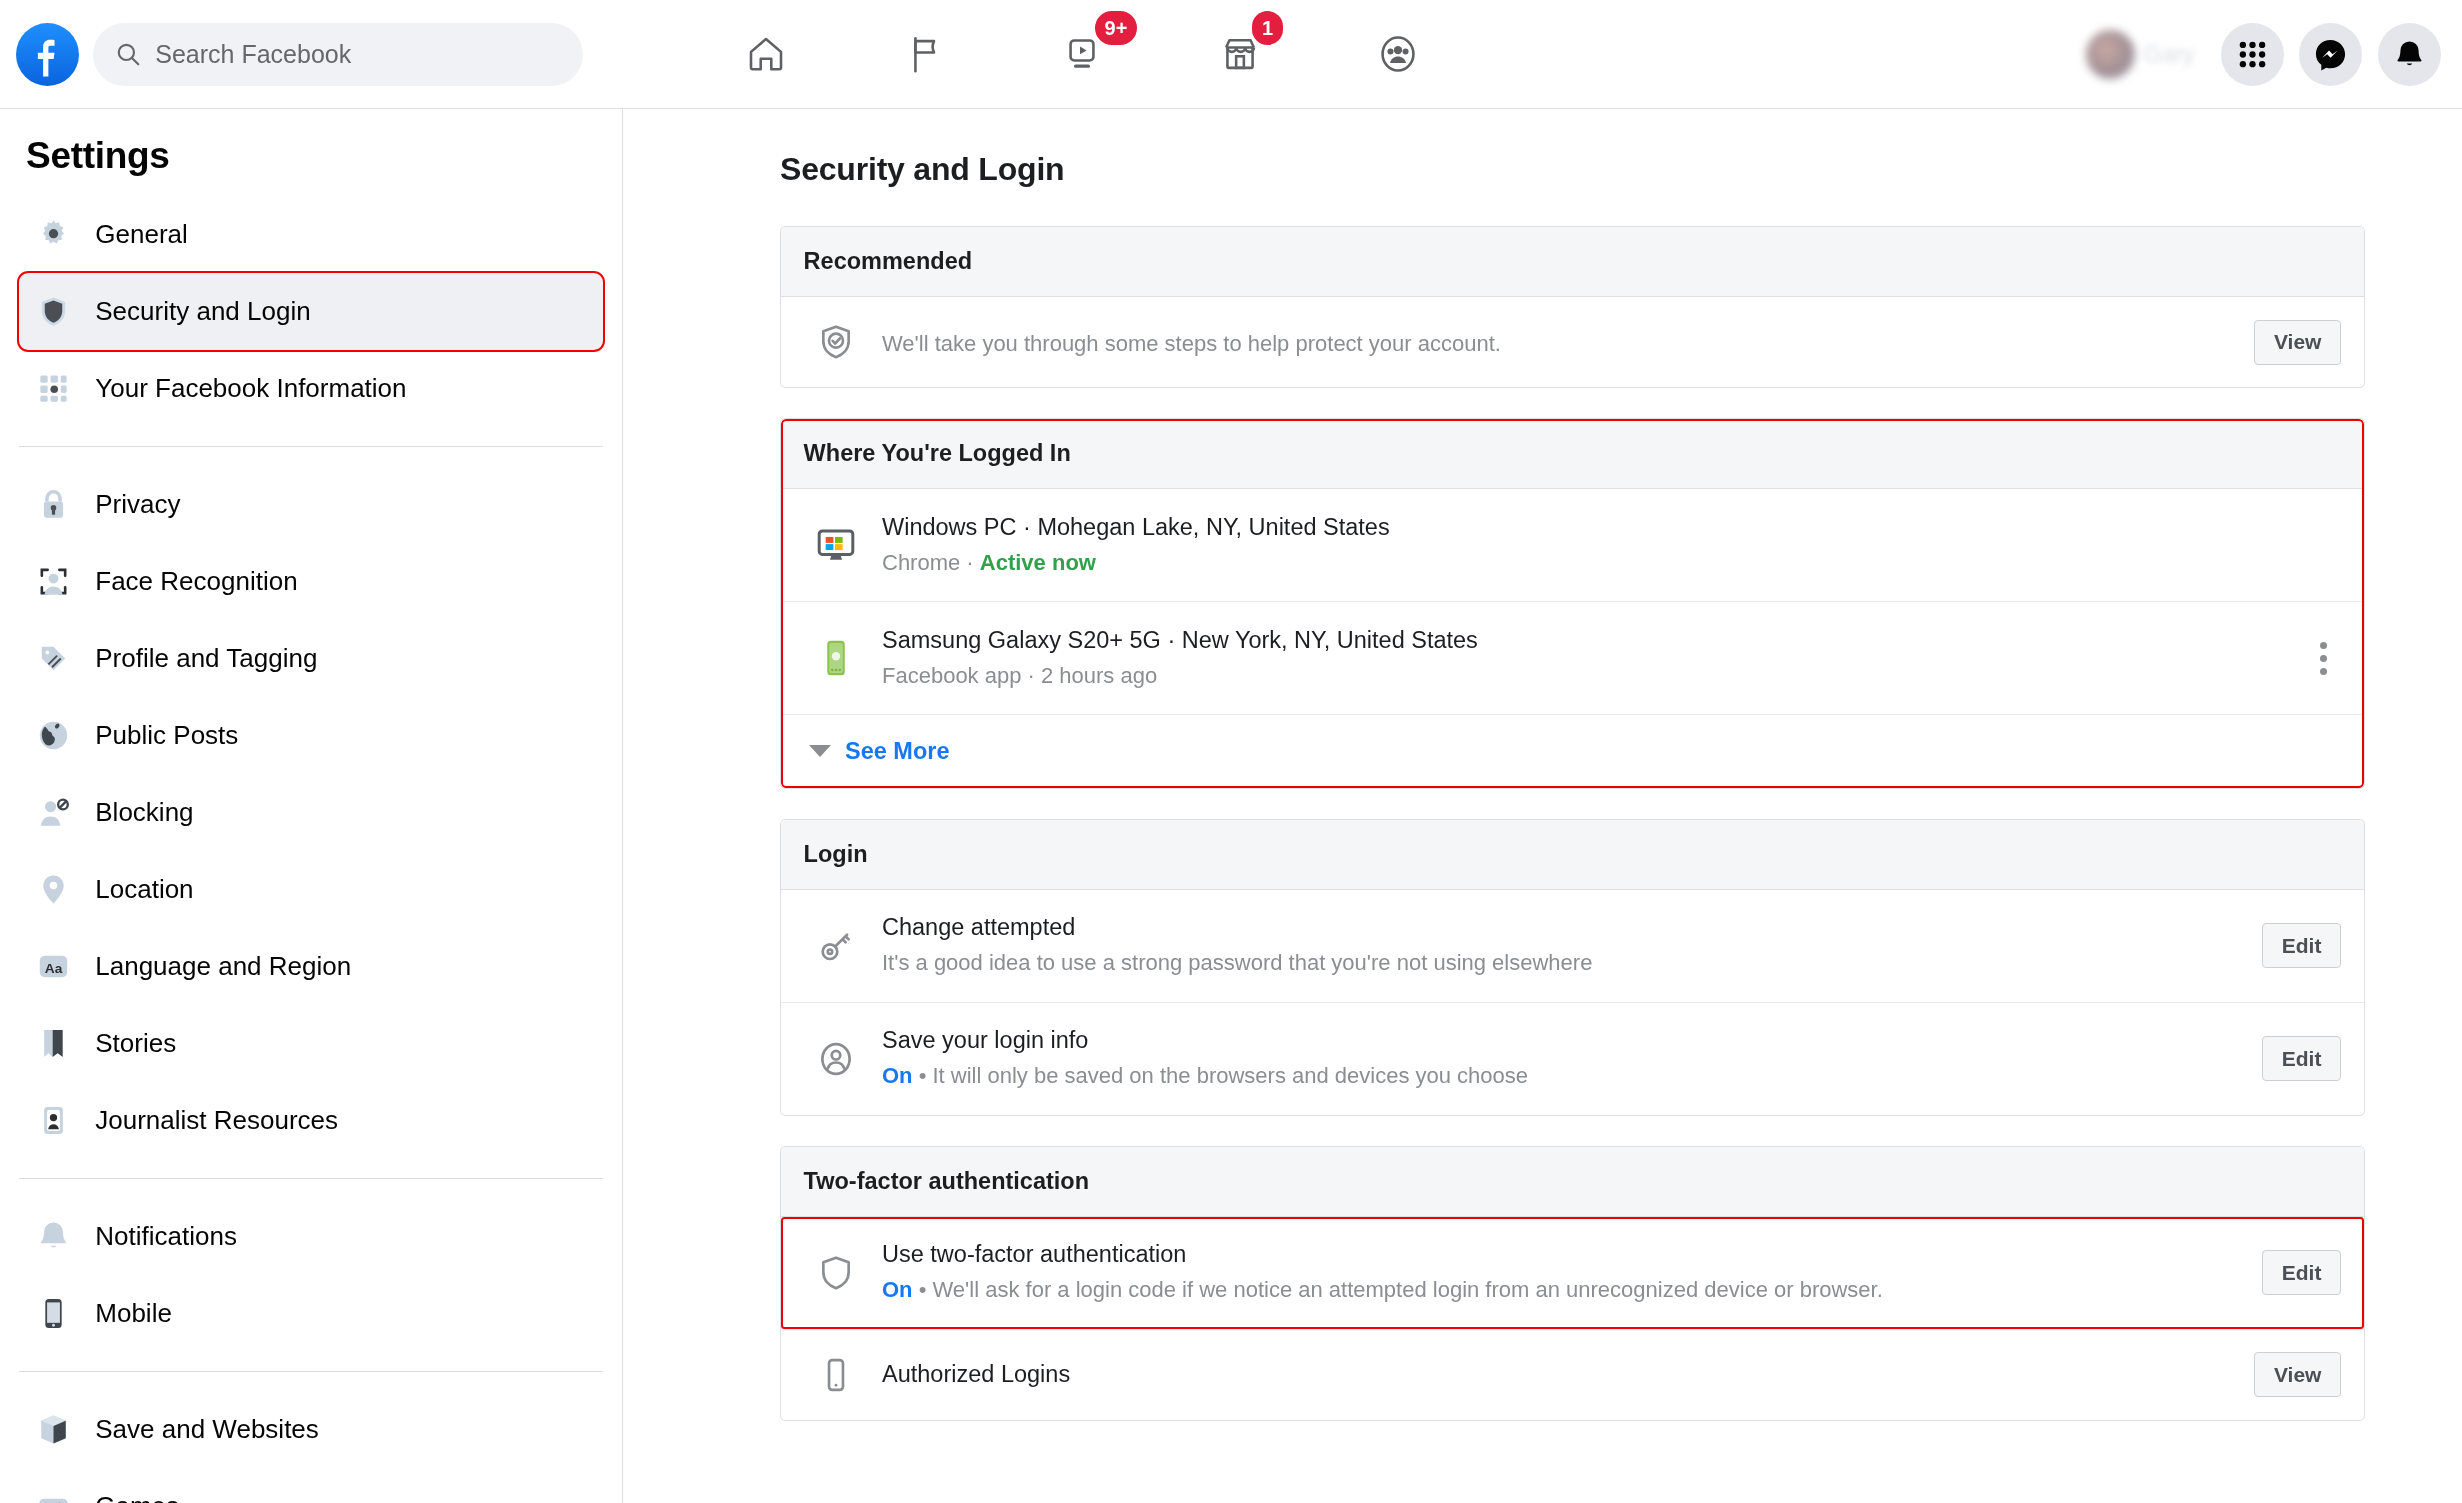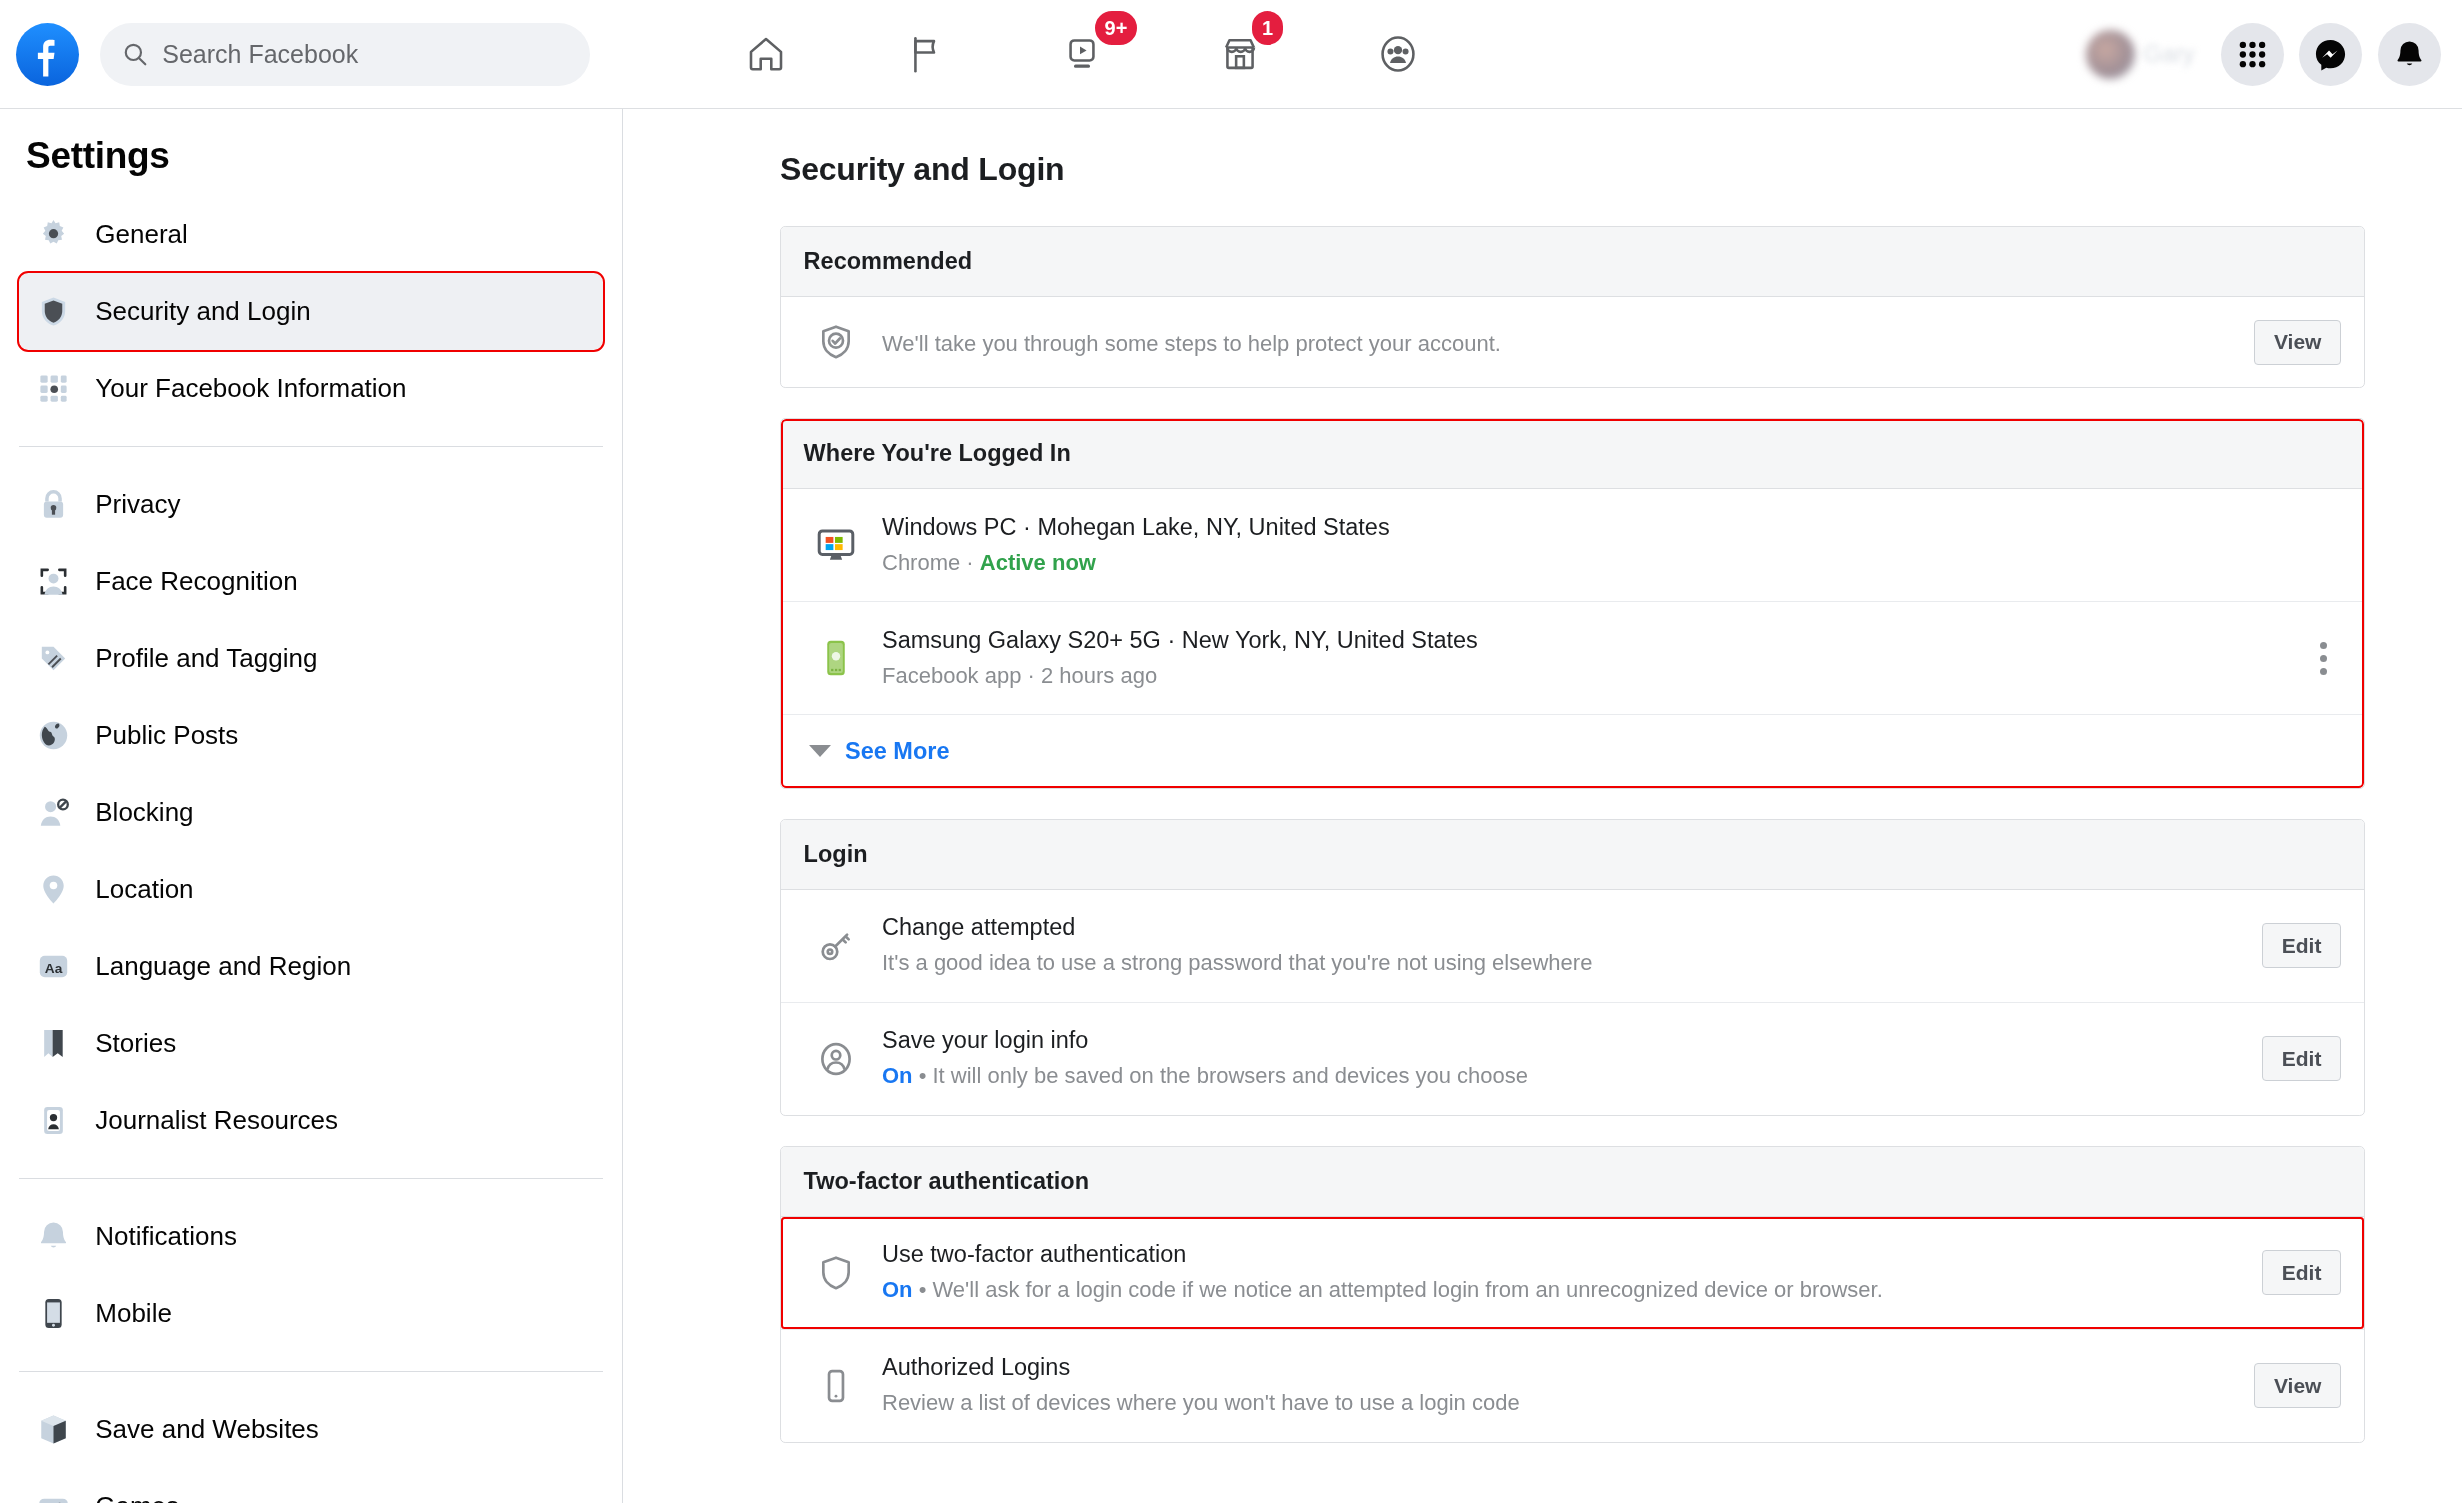--- a/index.html
+++ b/index.html
@@ -17,21 +17,21 @@
     width: 2462px;
     background: #ffffff;
     border-bottom: 0.9px solid #dddfe2;
     display: flex;
     align-items: center;
   }
   .header-left {
     display: flex;
     align-items: center;
     padding-left: 15.7px;
-    gap: 21px;
+    gap: 14px;
     width: 626px;
     flex: 0 0 auto;
   }
   .fb-logo {
     width: 63px; height: 63px; border-radius: 50%;
     background: linear-gradient(180deg,#1f8fff 0%, #0a64dd 100%);
     position: relative; flex: 0 0 auto;
   }
   .fb-logo svg { position: absolute; left: 0; top: 0; }
   .search-pill {
@@ -631,21 +631,20 @@
       </div>
       <div class="row">
         <span class="row-ico">
           <svg width="38" height="38" viewBox="0 0 24 24" fill="none" stroke="#8a8d91" stroke-width="1.7">
             <rect x="7.6" y="2.6" width="8.8" height="18.8" rx="2"></rect>
             <circle cx="12" cy="18.4" r="0.9" fill="#8a8d91" stroke="none"></circle>
           </svg>
         </span>
         <div class="row-body">
           <div class="row-title">Authorized Logins</div>
-          <div class="row-sub">Review a list of devices where you won't have to use a login code</div>
         </div>
         <button class="btn">View</button>
       </div>
     </div>
 
   </div>
 </div>
 
 
 </body></html>

